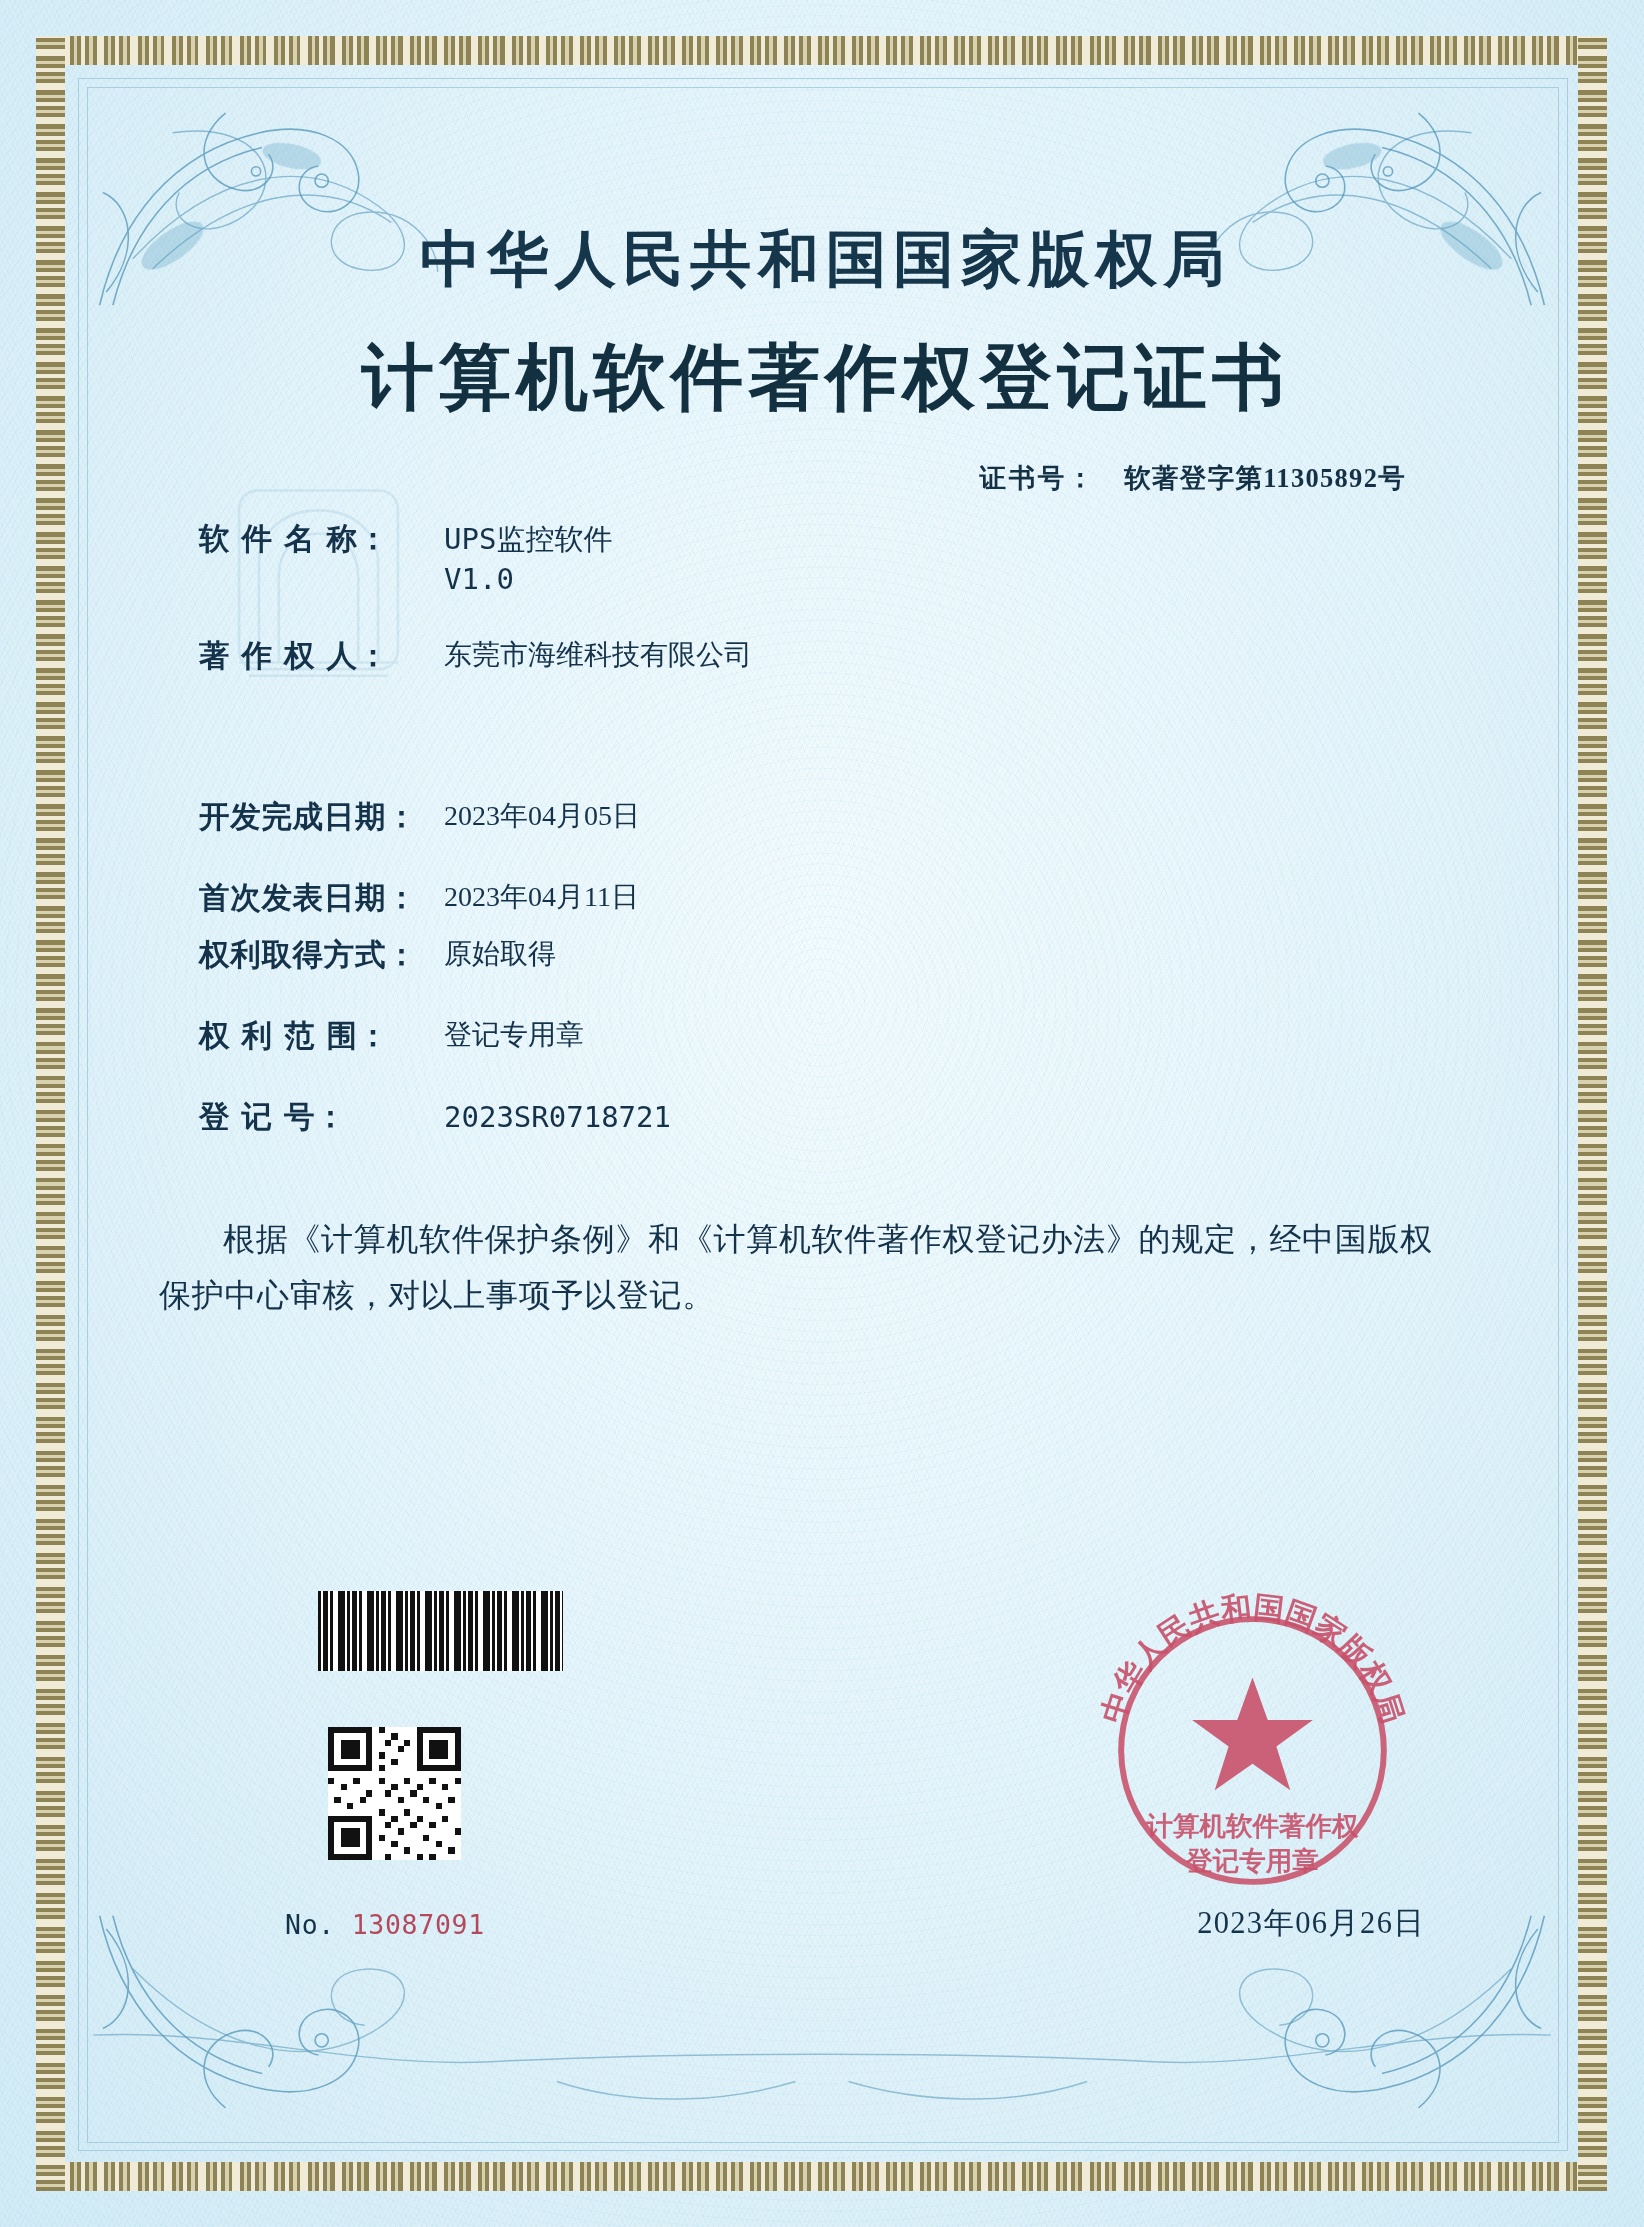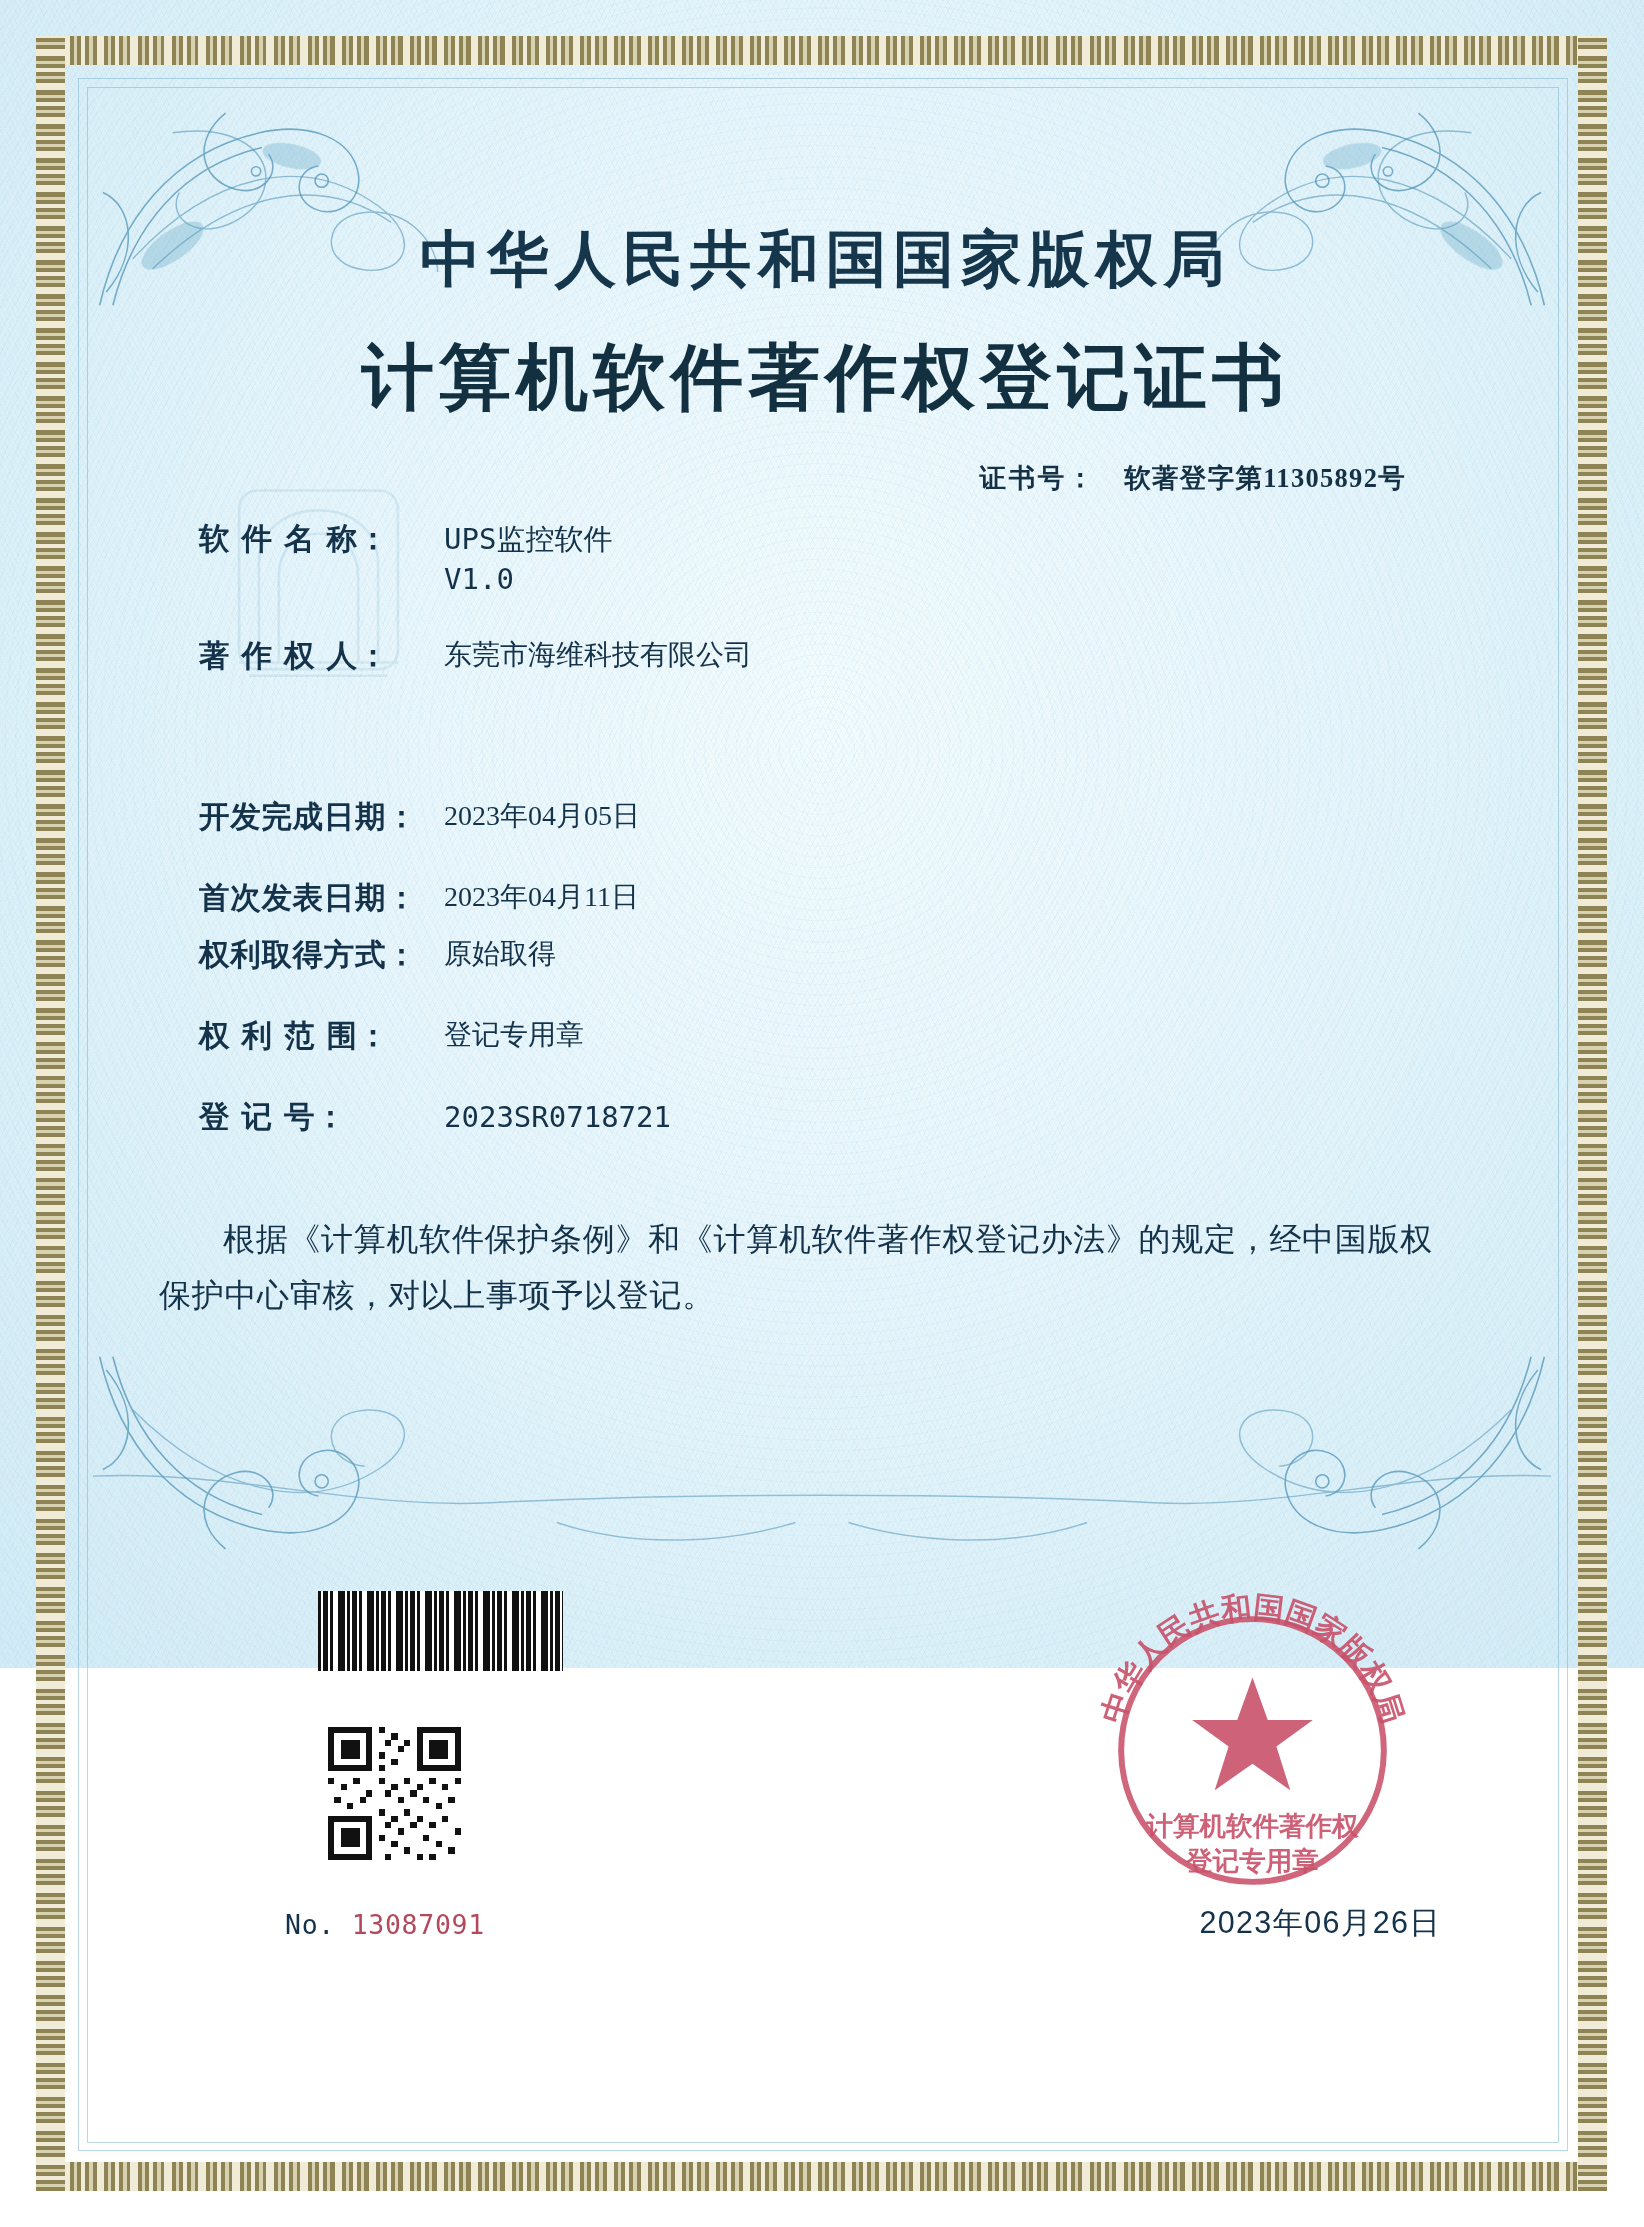--- a/index.html
+++ b/index.html
@@ -12,21 +12,21 @@
     height: 2227px;
     font-family: "Liberation Serif", "DejaVu Serif", serif;
     position: relative;
     overflow: hidden;
   }
 
   
   .page {
     position: absolute;
     left: 0; top: 0;
-    width: 1644px; height: 1668px;
+    width: 1644px; height: 2227px;
     background:
       radial-gradient(ellipse at 50% 42%, #f2fbfd 0%, #e6f5fb 45%, #dcf0f8 70%, #d2ebf6 100%);
   }
 
   
   .texture {
     position: absolute;
     left: 0; top: 0; right: 0; bottom: 0;
     background-image:
       repeating-linear-gradient(118deg, rgba(120,185,215,0.10) 0px, rgba(120,185,215,0.10) 0.7px, rgba(255,255,255,0) 0.7px, rgba(255,255,255,0) 4.6px),
@@ -211,24 +211,24 @@
     left: 285px; top: 1909px;
     font-size: 26.5px;
     color: #14324a;
     font-family: "DejaVu Sans Mono", "Liberation Mono", monospace;
     letter-spacing: 0.7px;
   }
   .serial .num { color: #b4485c; }
 
   .issue-date {
     position: absolute;
-    right: 203px; top: 1903px;
+    right: 219px; top: 1903px;
     font-size: 30.5px;
     color: #14324a;
-    font-family: Liberation Sans, sans-serif;
+    font-family: Liberation Serif, serif;
     letter-spacing: 1.3px;
   }
 
   
   .seal {
     position: absolute;
     right: 219px; top: 1578px;
     width: 345px; height: 345px;
   }
   .seal svg { width: 100%; height: 100%; display: block; }

